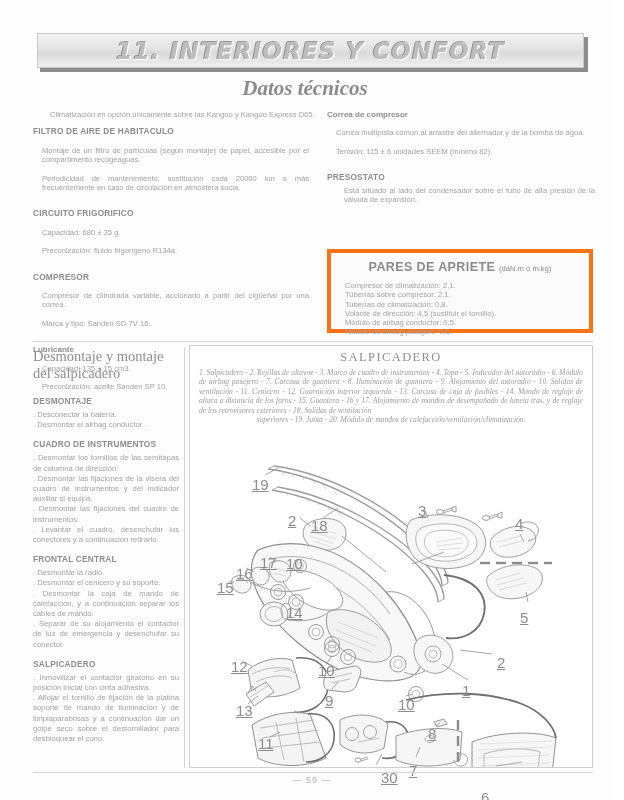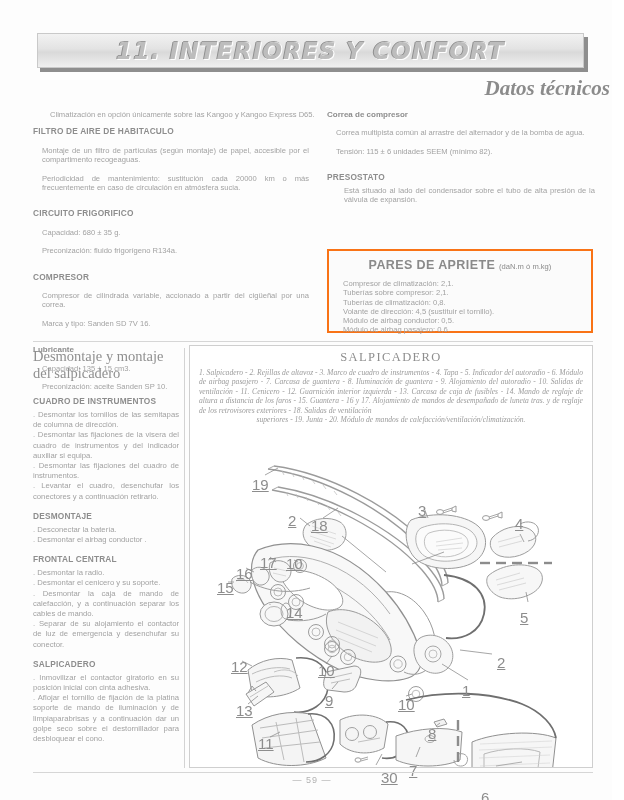--- a/index.html
+++ b/index.html
@@ -36,21 +36,21 @@
     letter-spacing:1.2px;
     color:#bdbdbd;
     text-shadow:
        1px 0 0 #ffffff, -1px 0 0 #8f8f8f,
        0 1px 0 #ffffff, 0 -1px 0 #9b9b9b,
        1px 1px 0 #fafafa;
     white-space:nowrap;
   }
   .subtitle{
     position:absolute;left:0;top:76px;width:610px;
-    text-align:right;
+    text-align:center;
     font-family:"Liberation Serif",serif;
     font-weight:bold;font-style:italic;
     font-size:21px;color:#8b8b8b;
   }
   
   .col{
     position:absolute;
     font-size:7.6px;
     line-height:9.4px;
     color:#a2a2a2;
@@ -63,21 +63,21 @@
     font-size:8.3px;font-weight:bold;color:#8d8d8d;
     letter-spacing:.2px;margin:0 0 3px 0;
   }
   .h-sub{
     font-size:8px;font-weight:bold;color:#8d8d8d;margin:0 0 1px 0;
   }
   .line{margin:9px;}
   
   .torque-box{
     position:absolute;left:327px;top:249px;width:266px;height:84px;
-    border:2px solid #f97316;
+    border:4px solid #f97316;
     background:#fbfbfb;
     box-sizing:border-box;
   }
   .torque-title{
     text-align:center;margin-top:7px;
     font-size:12.5px;font-weight:bold;color:#8a8a8a;letter-spacing:.4px;
   }
   .torque-title small{font-size:7.6px;font-weight:normal;letter-spacing:0;}
   .torque-list{
     margin:7px 0 0 14px;font-size:7.6px;line-height:9.3px;color:#a2a2a2;
@@ -217,31 +217,31 @@
       <div>Módulo de airbag pasajero: 0,6.</div>
     </div>
   </div>
 
   <div class="hr-top"></div>
 
   <div class="proc">
     <h1>Desmontaje y montaje del salpicadero</h1>
 
     <div class="blk">
+      <div class="h-sec">DESMONTAJE</div>
+      <p class="step">. Desconectar la batería.</p>
+      <p class="step">. Desmontar el airbag conductor .</p>
+    </div>
+
+    <div class="blk">
       <div class="h-sec">CUADRO DE INSTRUMENTOS</div>
       <p class="step">. Desmontar los tornillos de las semitapas de columna de dirección.</p>
       <p class="step">. Desmontar las fijaciones de la visera del cuadro de instrumentos y del indicador auxiliar si equipa.</p>
       <p class="step">. Desmontar las fijaciones del cuadro de instrumentos.</p>
       <p class="step">. Levantar el cuadro, desenchufar los conectores y a continuación retirarlo.</p>
-    </div>
-
-    <div class="blk">
-      <div class="h-sec">DESMONTAJE</div>
-      <p class="step">. Desconectar la batería.</p>
-      <p class="step">. Desmontar el airbag conductor .</p>
     </div>
 
     <div class="blk">
       <div class="h-sec">FRONTAL CENTRAL</div>
       <p class="step">. Desmontar la radio.</p>
       <p class="step">. Desmontar el cenicero y su soporte.</p>
       <p class="step">. Desmontar la caja de mando de calefacción, y a continuación separar los cables de mando.</p>
       <p class="step">. Separar de su alojamiento el contactor de luz de emergencia y desenchufar su conector.</p>
     </div>
 

